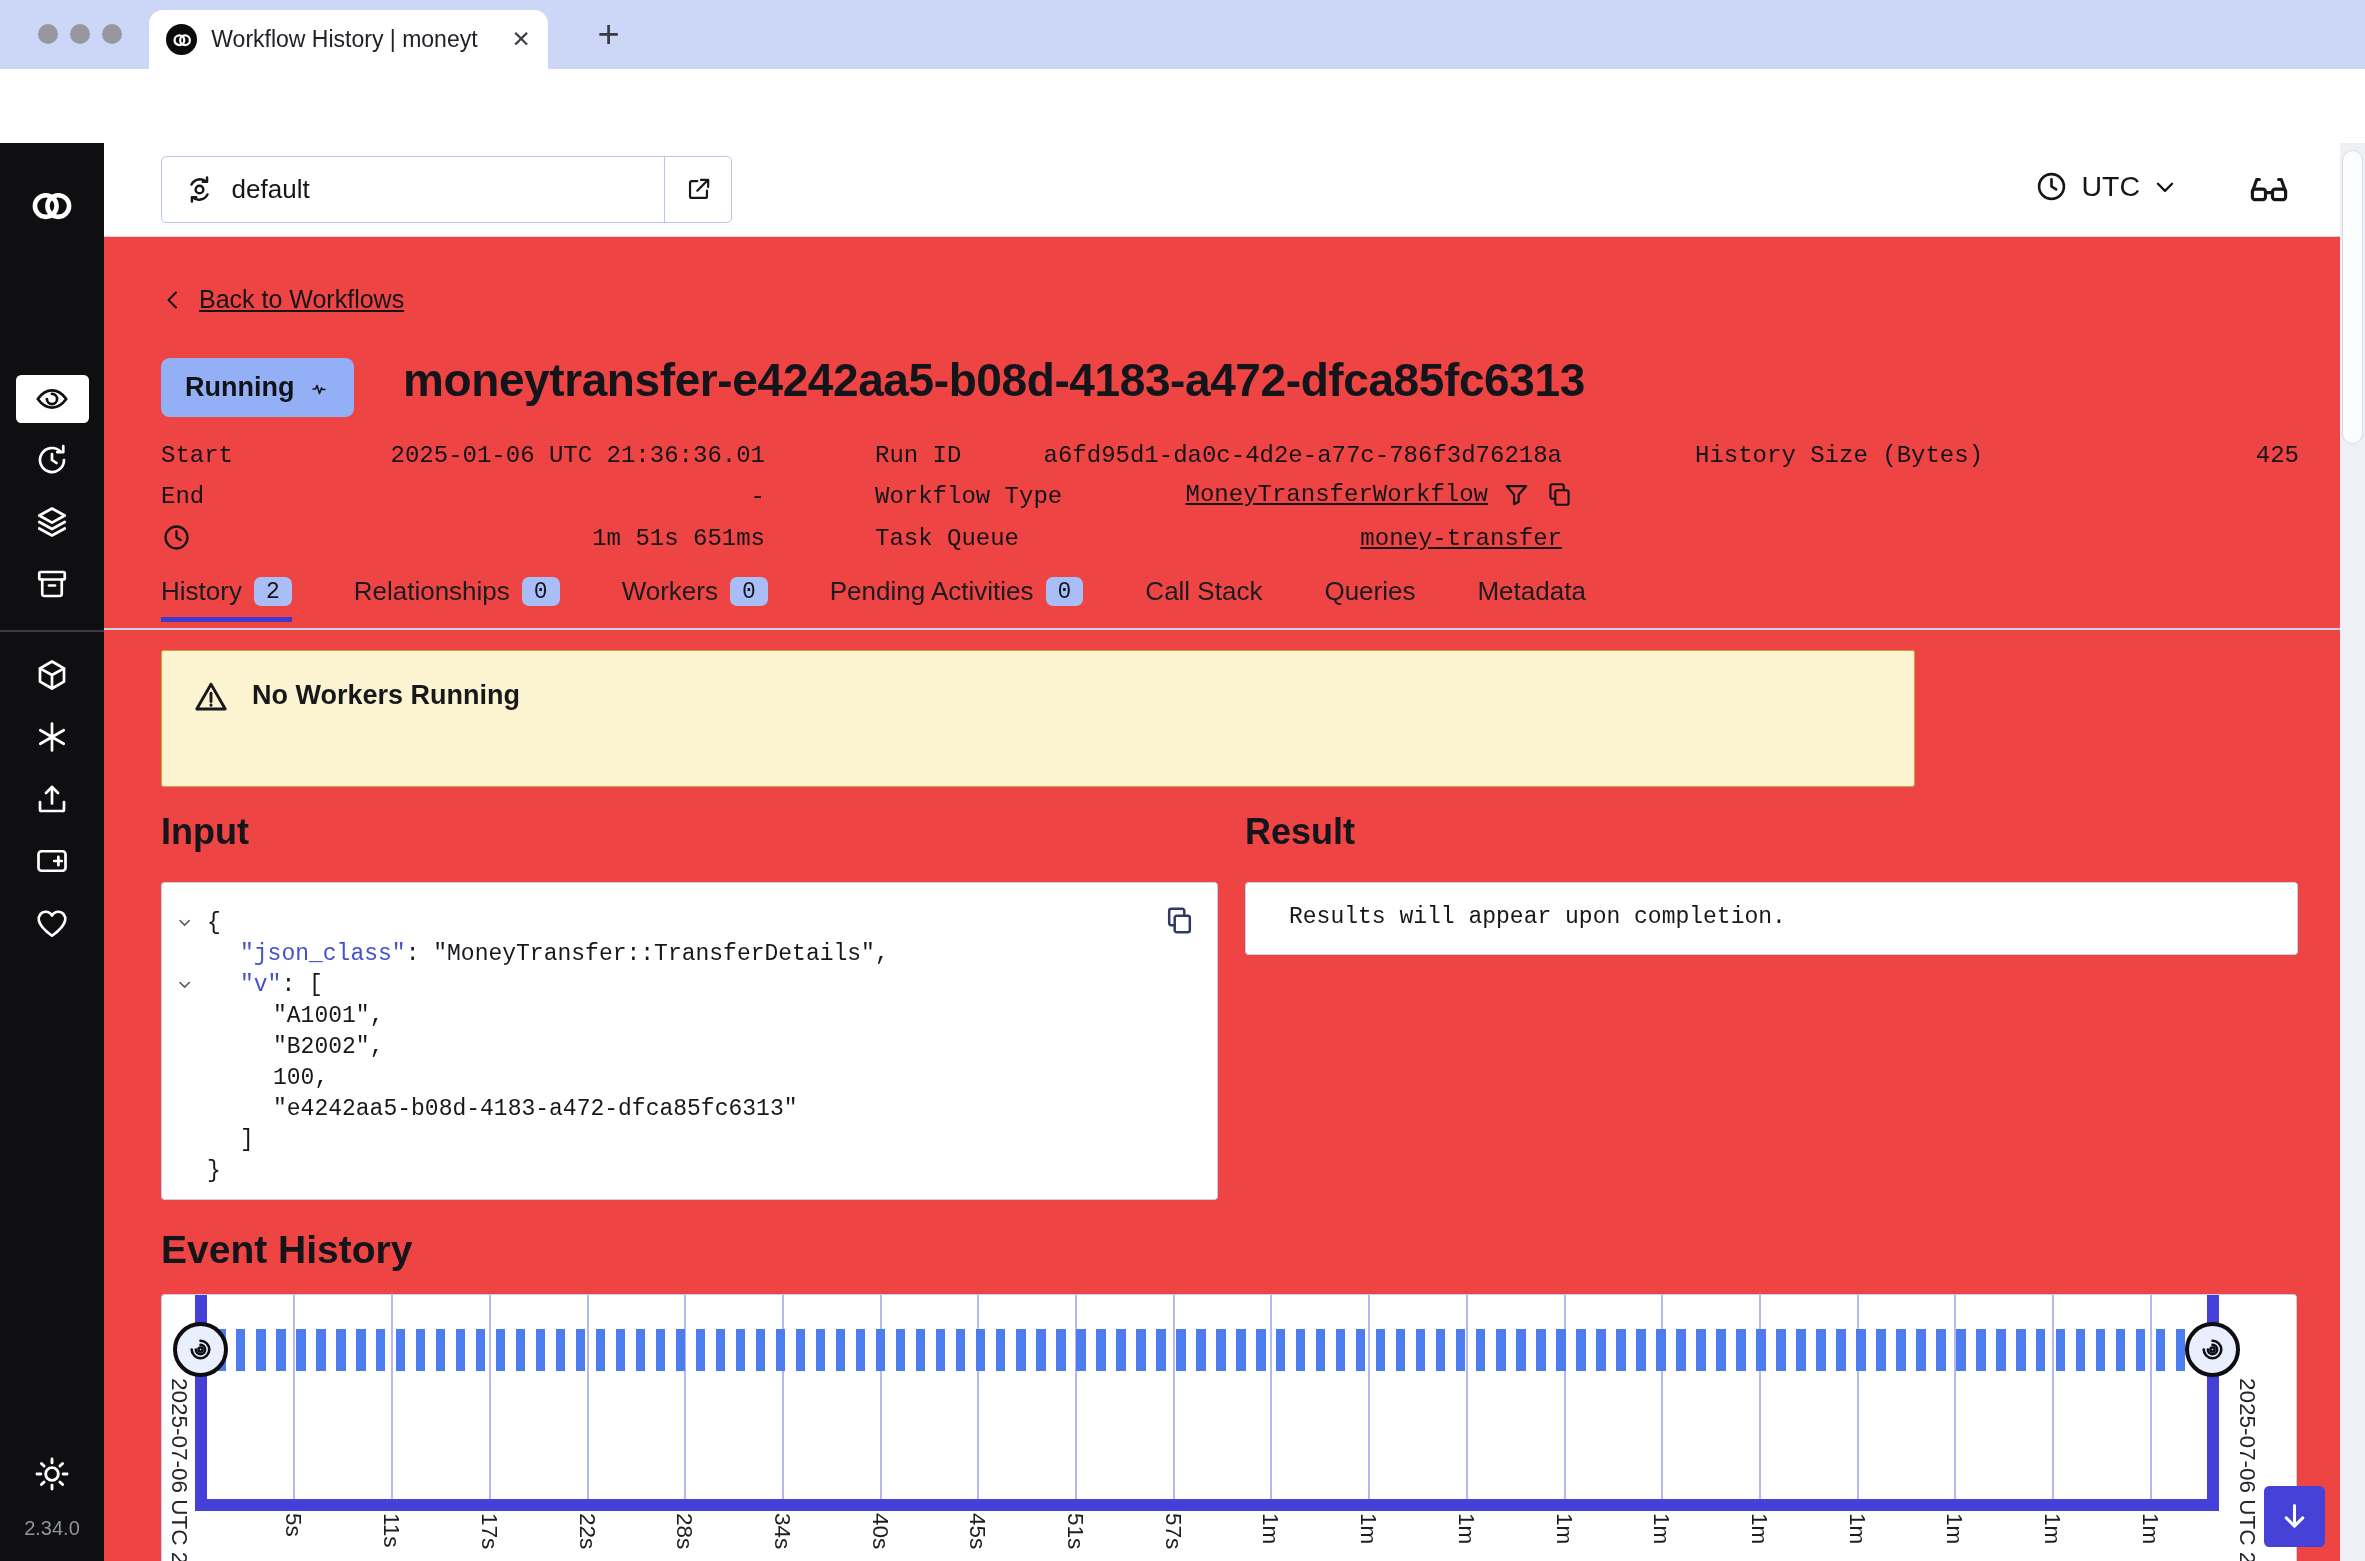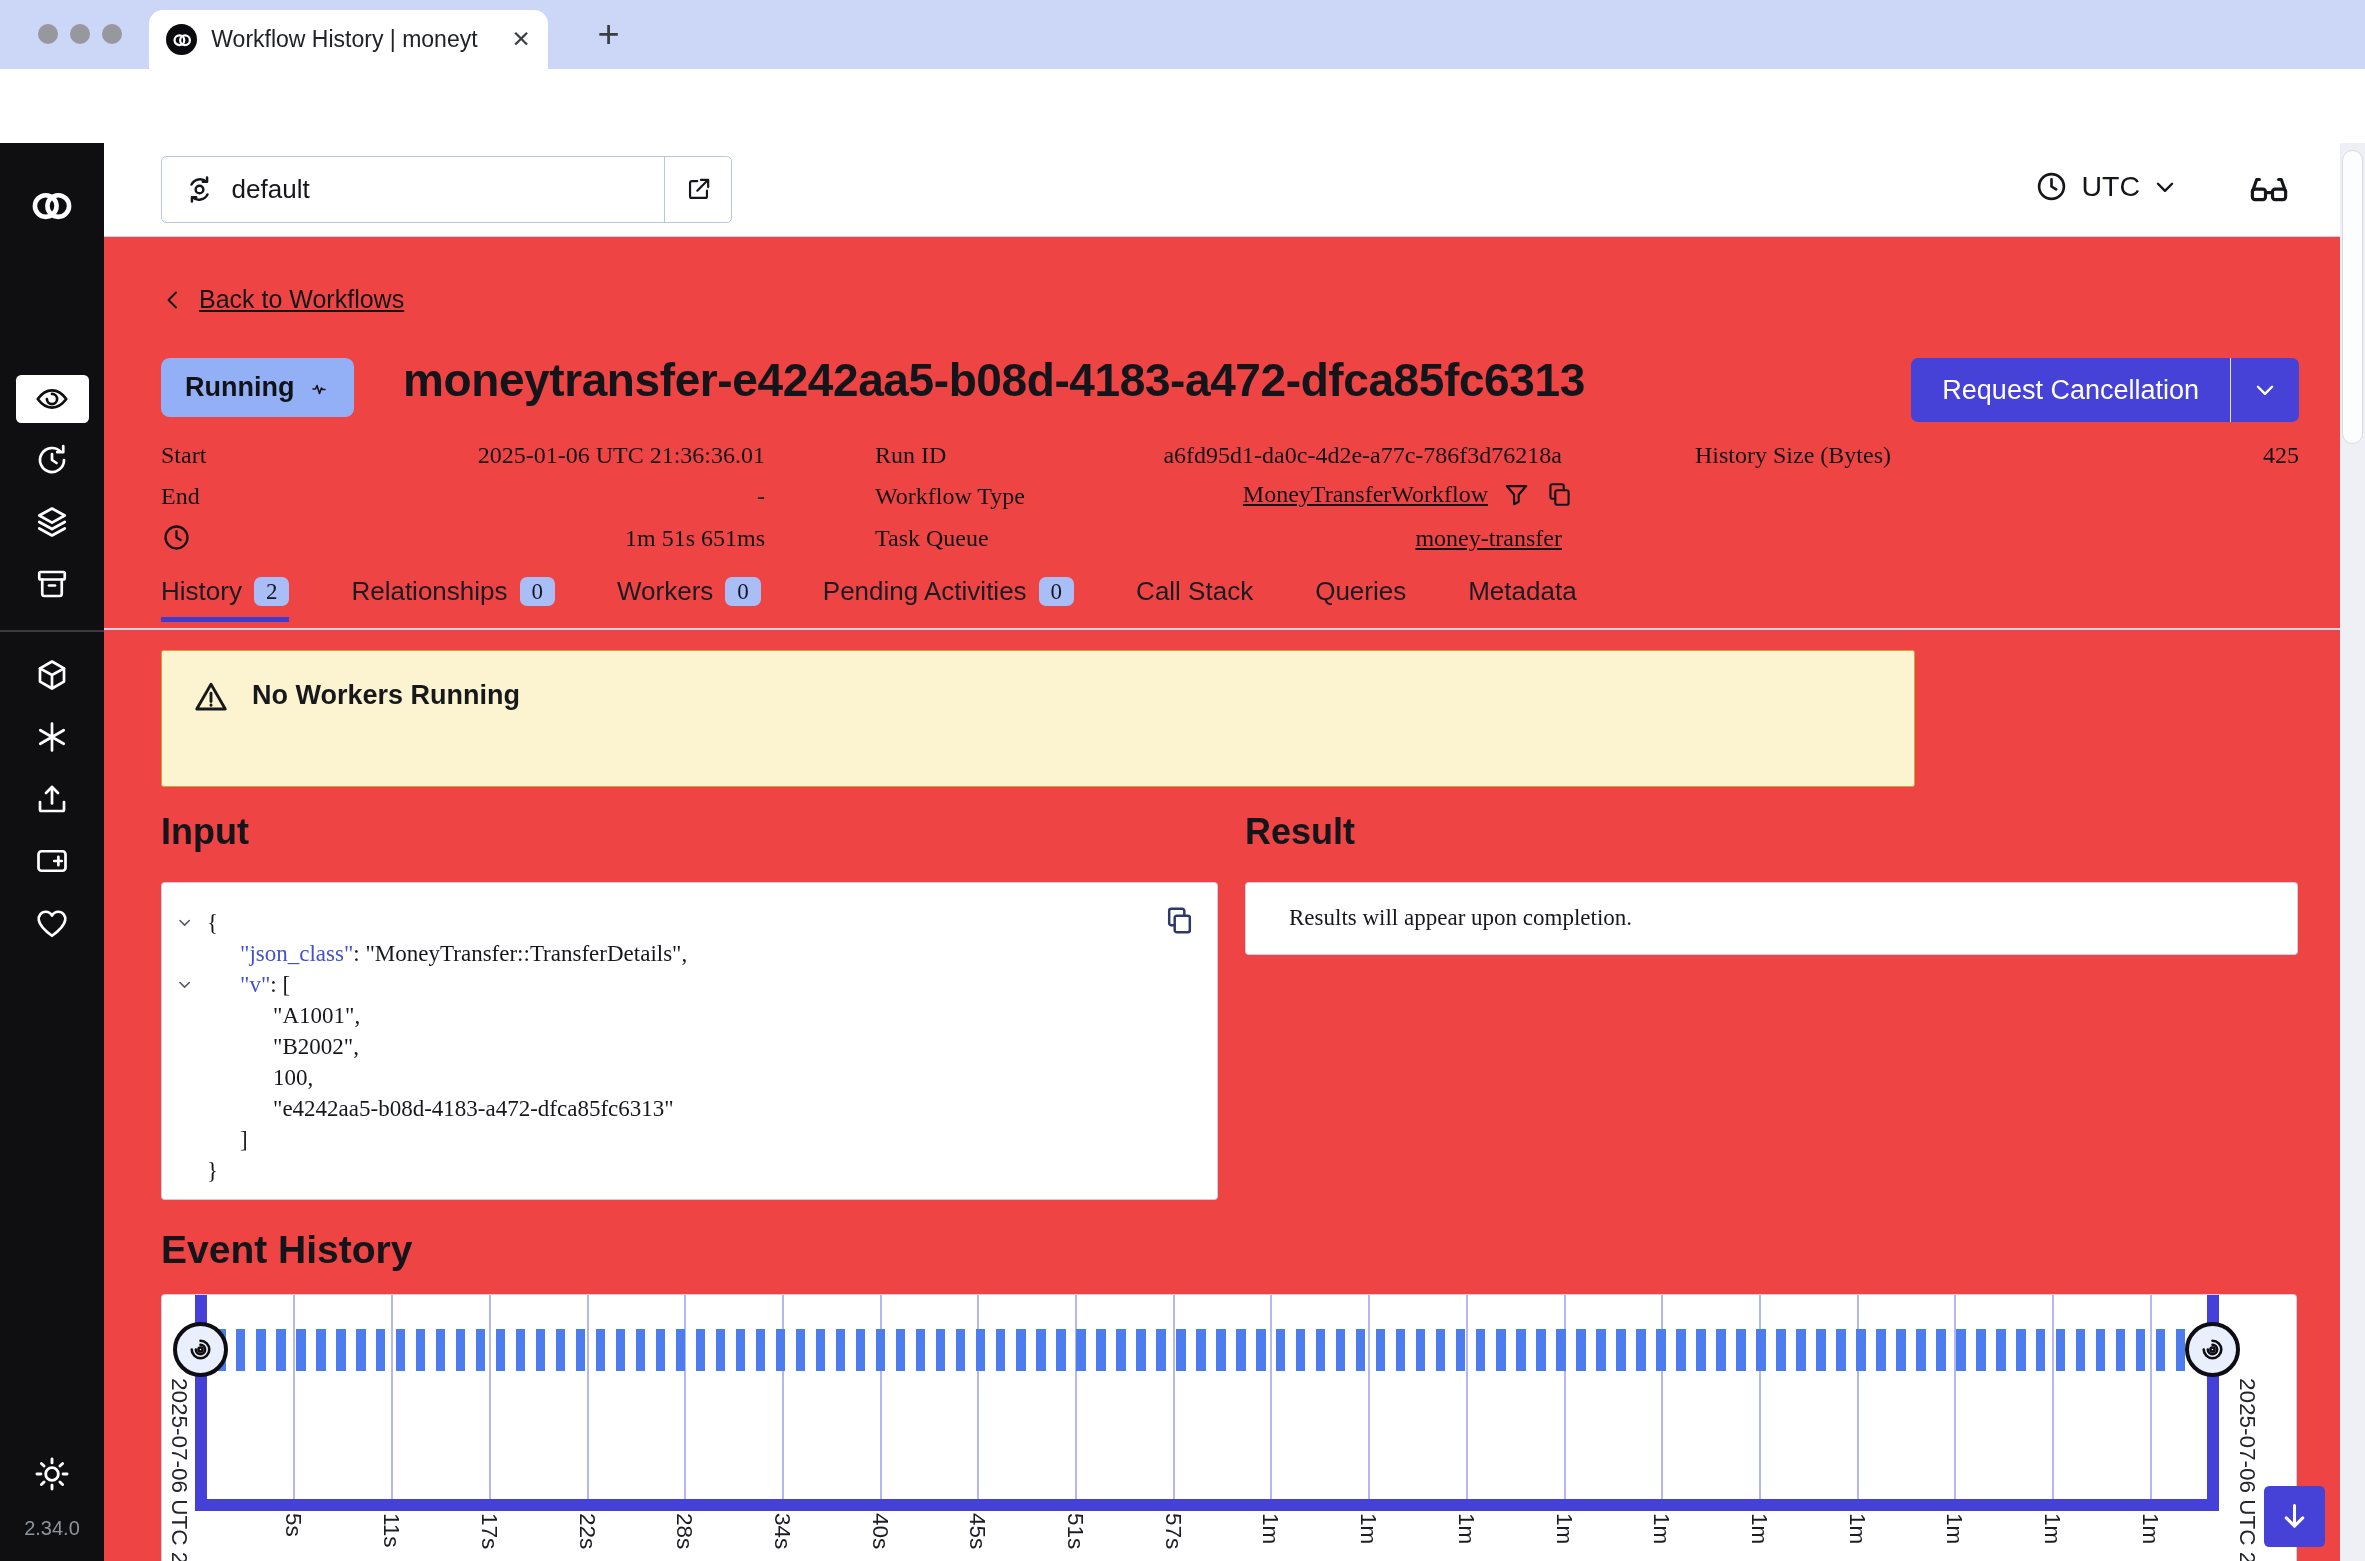--- a/index.html
+++ b/index.html
@@ -74,21 +74,21 @@
   .backlink span{text-decoration:underline}
   .statusbadge{left:57px;top:121px;height:59px;border-radius:8.6px;background:var(--badge);
                display:flex;align-items:center;gap:12px;padding:0 24px;font-size:27px;font-weight:600;color:#121317}
   .statusbadge .ic{width:24px;height:24px}
   .wf-title{left:299px;top:116px;font-size:46px;font-weight:700;color:#14151a;letter-spacing:-0.4px}
   .cancelbtn{right:67px;top:121px;height:64px;border-radius:7px;background:var(--accent);display:flex;color:#fff}
   .cancel-main{display:flex;align-items:center;padding:0 31px;font-size:27px;font-weight:500}
   .cancel-arrow{width:69px;border-left:1.7px solid rgba(255,255,255,.85);display:flex;align-items:center;justify-content:center}
   .cancel-arrow .ic{width:26px;height:26px}
 
-  .mono{font-family:Liberation Serif, serif}
+  .mono{font-family:Liberation Mono, monospace}
   .mlabel{font-size:24px;color:#141519}
   .mval{font-size:24px;color:#141519;text-align:right}
   .mlink{text-decoration:underline}
   .miconbtn{width:29px;height:29px;color:#141519}
   .mrow-icons{display:flex;align-items:center;justify-content:flex-end;gap:14px}
   .clocklbl{width:31px;height:31px;color:#141519}
 
   .tabsrow{left:57px;top:339px;display:flex;gap:62px;font-size:26px;color:#1b1c21;align-items:flex-start}
   .tabitem{display:flex;align-items:center;gap:12px;padding-bottom:10.4px}
   .tabitem.active{border-bottom:5.2px solid #3e3bcf;font-weight:500}
@@ -340,30 +340,20 @@
 
   <div class="abs statusbadge">
     <span>Running</span>
     <span class="ic">
         <svg viewBox="0 0 24 24" fill="none" stroke="currentColor" stroke-width="1.6" stroke-linecap="round" stroke-linejoin="round">
           <path d="M7 13h2.5L11 9.5l2.5 8L15.5 12l1 1.5H19"></path>
         </svg>
       </span>
   </div>
   <div class="abs wf-title">moneytransfer-e4242aa5-b08d-4183-a472-dfca85fc6313</div>
-  <div class="abs cancelbtn">
-    <div class="cancel-main">Request Cancellation</div>
-    <div class="cancel-arrow">
-      <span class="ic">
-          <svg viewBox="0 0 24 24" fill="none" stroke="currentColor" stroke-width="2.2" stroke-linecap="round" stroke-linejoin="round">
-            <path d="M5.5 9l6.5 6.5L18.5 9"></path>
-          </svg>
-        </span>
-    </div>
-  </div>
 
   <div class="abs mono mlabel" style="left:57px;top:205px">Start</div>
   <div class="abs mono mval" style="left:57px;top:205px;width:604px">2025-01-06 UTC 21:36:36.01</div>
   <div class="abs mono mlabel" style="left:57px;top:246px">End</div>
   <div class="abs mono mval" style="left:57px;top:246px;width:604px">-</div>
   <div class="abs ic clocklbl" style="left:57px;top:285px">
       <svg viewBox="0 0 24 24" fill="none" stroke="currentColor" stroke-width="1.8" stroke-linecap="round" stroke-linejoin="round">
         <circle cx="12" cy="12" r="8.5"></circle>
         <path d="M12 7v5l3.2 2"></path>
       </svg>

